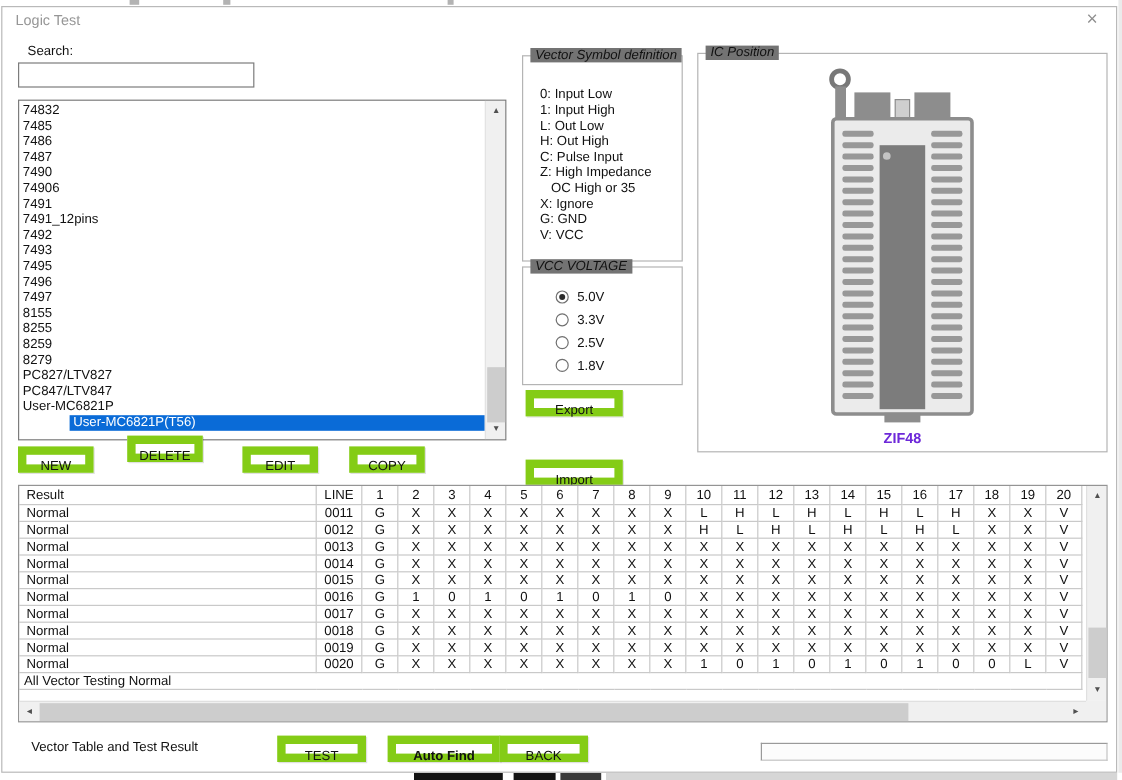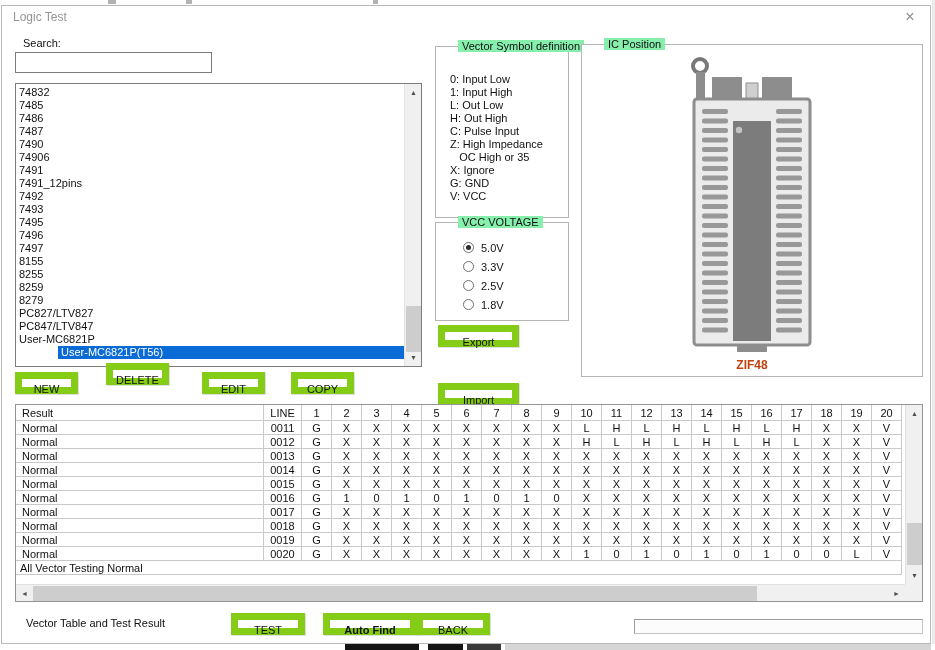--- a/index.html
+++ b/index.html
@@ -30,39 +30,39 @@
 
   .list-scroll { top:0; right:0; width:17px; height:282px; border-left:1px solid #e3e3e3; }
 
   .btn { position:absolute; background:#fff; border:7px solid #84cc16; font-size:11px; text-align:center; line-height:20px; height:22px; box-shadow:1px 1px 0 rgba(0,0,0,0.12); }
   .btn-new    { left:13px;  top:366px; width:63px; }
   .btn-delete { left:104px; top:357px; width:63px; }
   .btn-edit   { left:200px; top:366px; width:63px; }
   .btn-copy   { left:289px; top:366px; width:63px; }
 
   .group { position:absolute; border:1px solid #b4b4b4; background:#fff; }
-  .group-title { position:absolute; top:-7px; left:22px; background:#86efac; padding:0 4px; font-size:11px; color:#111; white-space:nowrap; }
+  .group-title { position:absolute; top:-7px; left:6px; background:#737373; padding:0 4px; font-size:11px; color:#111; white-space:nowrap;font-style:italic; }
   .grp-symdef { left:433px; top:40px;  width:134px; height:172px; }
   .grp-vcc    { left:433px; top:216px; width:134px; height:99px;  }
   .grp-icpos  { left:579px; top:38px;  width:342px; height:333px; }
 
   .sym-lines { padding:26px 0 0 14px; }
   .sym-line { white-space:pre; height:13px; line-height:13px; font-size:11px; }
 
   .vcc-options { padding-top:15px; }
   .radio-row { display:flex; align-items:center; height:19px; padding-left:27px; }
   .radio { width:11px; height:11px; border:1px solid #707070; border-radius:50%; background:#fff; position:relative; margin-right:7px; flex:none; }
   .radio.checked::after { content:""; position:absolute; left:2px; top:2px; width:5px; height:5px; border-radius:50%; background:#2b2b2b; }
   .radio-label { font-size:11px; }
 
   .btn-export { left:436px; top:319px; width:81px; }
   .btn-import { left:436px; top:341px; width:81px;margin-top:36px; }
 
   .zif-svg { position:absolute; left:90px; top:8px; }
-  .zif-label { position:absolute; top:313px; left:0; width:100%; text-align:center; font-size:12px; font-weight:bold; color:#c2410c; }
+  .zif-label { position:absolute; top:313px; left:0; width:100%; text-align:center; font-size:12px; font-weight:bold; color:#6d28d9; }
 
   .table-wrap { position:absolute; left:13px; top:398px; width:908px; height:198px; border:1px solid #949494; background:#fff; overflow:hidden; }
   .result-table { position:absolute; left:-1px; top:-1px; border-collapse:collapse; table-layout:fixed; }
   .result-table th, .result-table td { border:1px solid #c9c9c9; font-size:11px; font-weight:normal; height:14px; padding:0 2px; white-space:nowrap; overflow:hidden; text-align:center; color:#111; }
   .result-table th { height:16px; }
   .result-table .c-result { text-align:left; padding-left:6px; }
   .result-table .c-summary { text-align:left; padding-left:4px; }
 
   .tbl-vscroll { top:0; right:0; width:17px; height:179px; border-left:1px solid #e0e0e0; }
   .tbl-hscroll { left:0; top:179px; width:889px; height:17px; border-top:1px solid #e0e0e0; }

